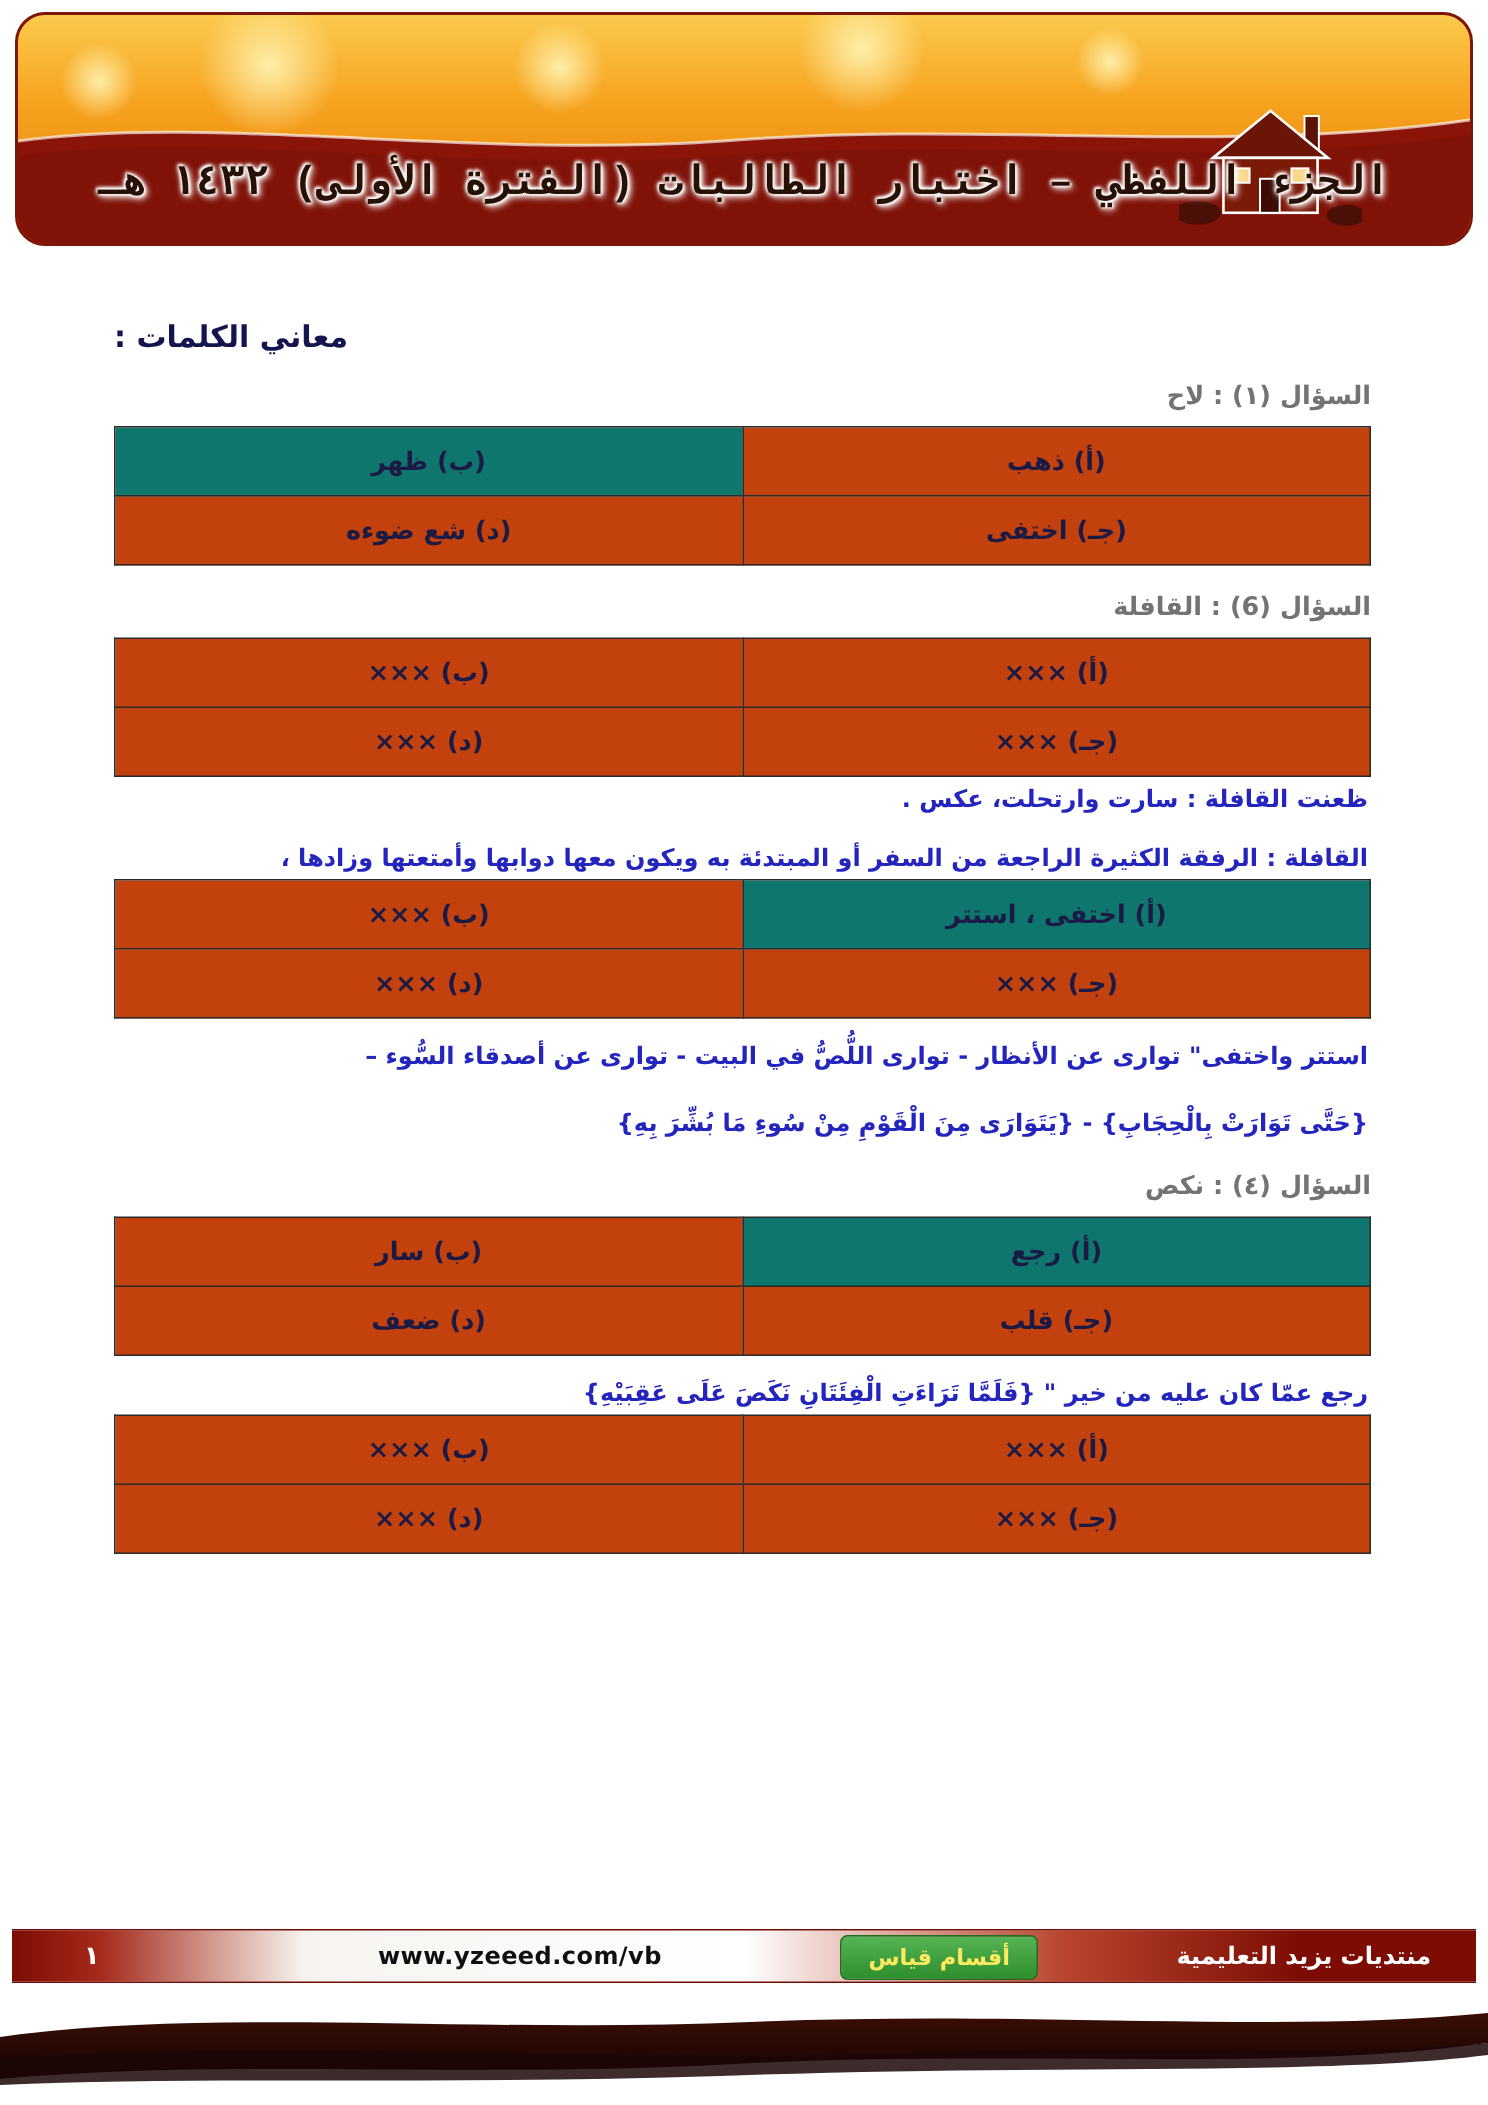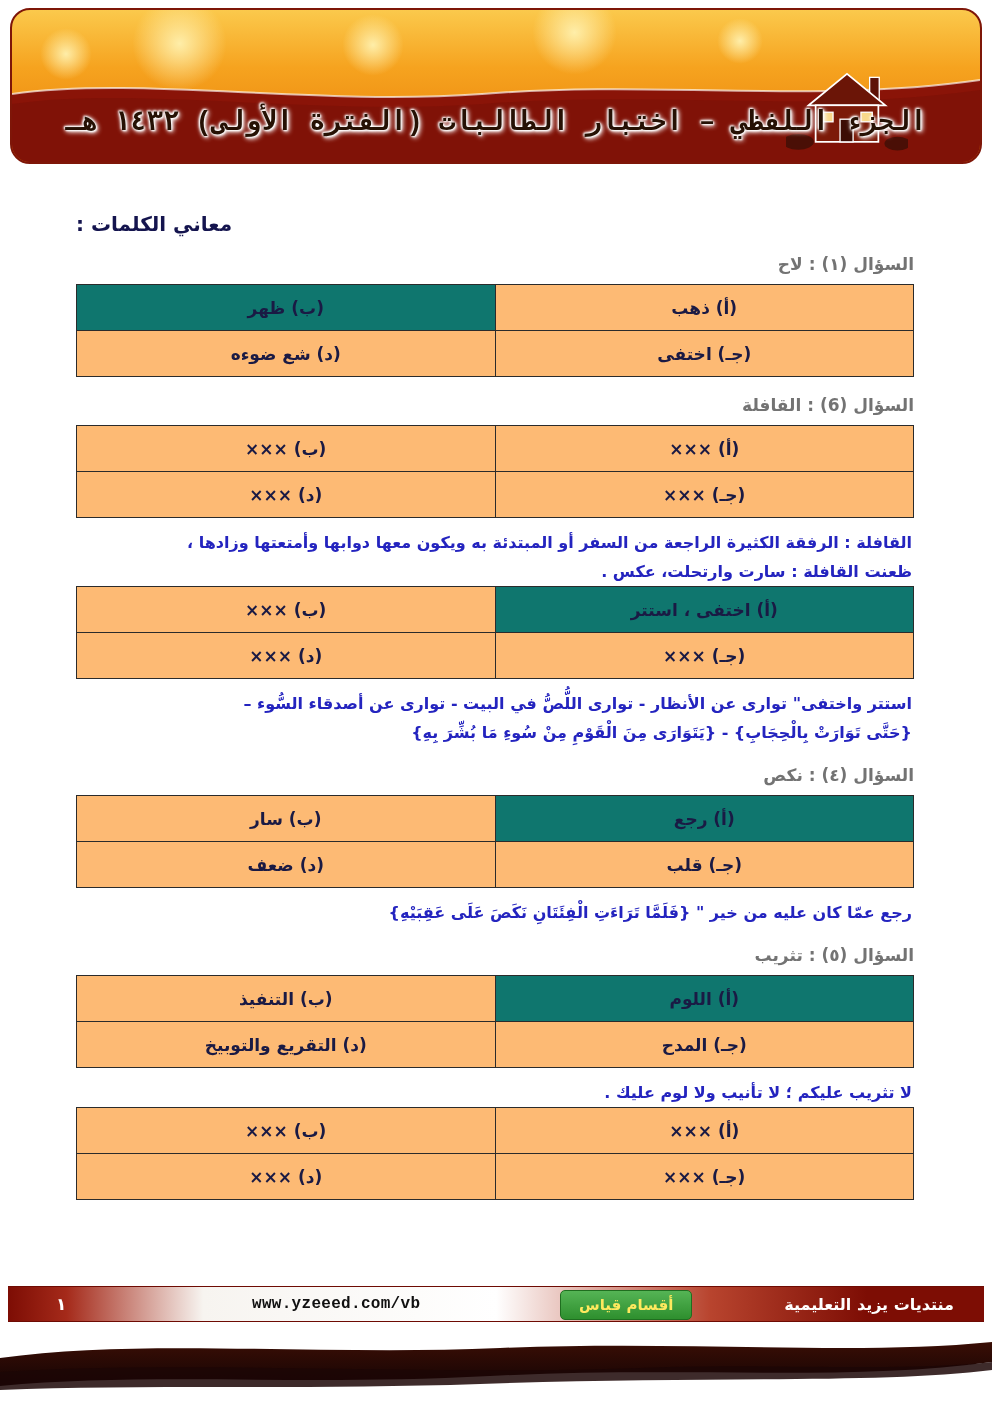--- a/index.html
+++ b/index.html
@@ -22,35 +22,35 @@
     font-size:27px;font-weight:bold;color:#261104;white-space:nowrap;
     text-shadow:0 0 3px #fff,0 0 5px #fff,1px 1px 2px #fff,-1px -1px 2px #fff,2px 2px 5px rgba(255,255,255,.95);}
   .house{position:absolute;right:72px;bottom:8px;width:122px;height:94px;z-index:2;}
 
   
   .content{position:absolute;top:196px;right:78px;width:838px;direction:rtl;}
   .section-title{font-size:20px;font-weight:bold;color:#14144e;margin:16px 0 6px;text-align:left;}
   .q-title{font-size:17px;font-weight:bold;color:#737373;margin:18px 0 10px;text-align:right;}
   table.options{width:100%;border-collapse:collapse;table-layout:fixed;}
   table.options td{width:50%;height:41px;border:1px solid #2b2b2b;text-align:center;vertical-align:middle;
-    font-size:17px;font-weight:bold;color:#1a1a44;background:#fdba74;padding:2px 10px;}
+    font-size:17px;font-weight:bold;color:#1a1a44;background:#c2410c;padding:2px 10px;}
   table.options td.pink{background:#0f766e;}
   .note{font-size:16px;font-weight:bold;color:#2424bf;margin:10px 2px 0;line-height:29px;text-align:right;}
 
   
   .footer{position:absolute;top:1286px;left:8px;width:976px;height:34px;direction:ltr;
     background:linear-gradient(90deg,#7d0d04 0%,#a52a1a 6%,#f7f4f0 20%,#ffffff 50%,#b8442e 72%,#7d0d04 88%,#7d0d04 100%);
     border-top:1px solid #6e0b03;border-bottom:1px solid #6e0b03;}
   .footer-site{position:absolute;right:30px;top:50%;transform:translateY(-50%);
     color:#ffffff;font-weight:bold;font-size:16px;direction:rtl;}
   .footer-badge{position:absolute;left:552px;top:3px;height:28px;line-height:28px;padding:0 18px;border-radius:5px;
     background:linear-gradient(180deg,#55b455 0%,#2e8f2e 100%);border:1px solid #1f6e1f;
     color:#ffe95e;font-weight:bold;font-size:15px;direction:rtl;}
   .footer-url{position:absolute;left:244px;top:50%;transform:translateY(-50%);
-    color:#101010;font-weight:bold;font-size:16px;letter-spacing:.3px;cursor:pointer;font-family:Liberation Mono, monospace;}
+    color:#101010;font-weight:bold;font-size:16px;letter-spacing:.3px;cursor:pointer;}
   .footer-page{position:absolute;left:48px;top:50%;transform:translateY(-50%);
     color:#ffffff;font-weight:bold;font-size:17px;}
 
   .bottom-wave{position:absolute;top:1332px;left:0;width:992px;height:71px;}
 </style>
 </head>
 <body>
 
 <div class="page">
 
@@ -106,74 +106,58 @@
             <tr>
           <td>(أ) ×××</td>
           <td>(ب) ×××</td>
         </tr>
         <tr>
           <td>(جـ) ×××</td>
           <td>(د) ×××</td>
         </tr>
       </tbody>
         </table>
+      <p class="note" style="margin-top:0;">ظعنت القافلة : سارت وارتحلت، عكس .</p>
       <p class="note">القافلة : الرفقة الكثيرة الراجعة من السفر أو المبتدئة به ويكون معها دوابها وأمتعتها وزادها ،</p>
-      <p class="note" style="margin-top:0;">ظعنت القافلة : سارت وارتحلت، عكس .</p>
     </div>
 
     <div>
       <table class="options">
         <tbody>
             <tr>
           <td class="pink">(أ) اختفى ، استتر</td>
           <td>(ب) ×××</td>
         </tr>
         <tr>
           <td>(جـ) ×××</td>
           <td>(د) ×××</td>
         </tr>
       </tbody>
         </table>
       <p class="note">استتر واختفى" توارى عن الأنظار - توارى اللُّصُّ في البيت - توارى عن أصدقاء السُّوء –</p>
-      <p class="note" style="margin-top:0;">{حَتَّى تَوَارَتْ بِالْحِجَابِ} - {يَتَوَارَى مِنَ الْقَوْمِ مِنْ سُوءِ مَا بُشِّرَ بِهِ}</p>
+      <p class="note" style="margin-top:16px;">{حَتَّى تَوَارَتْ بِالْحِجَابِ} - {يَتَوَارَى مِنَ الْقَوْمِ مِنْ سُوءِ مَا بُشِّرَ بِهِ}</p>
     </div>
 
     <div>
       <div class="q-title">السؤال (٤) : نكص</div>
       <table class="options">
         <tbody>
             <tr>
           <td class="pink">(أ) رجع</td>
           <td>(ب) سار</td>
         </tr>
         <tr>
           <td>(جـ) قلب</td>
           <td>(د) ضعف</td>
         </tr>
       </tbody>
         </table>
       <p class="note">رجع عمّا كان عليه من خير " {فَلَمَّا تَرَاءَتِ الْفِئَتَانِ نَكَصَ عَلَى عَقِبَيْهِ}</p>
     </div>
 
-    <div>
-      <div class="q-title">السؤال (٥) : تثريب</div>
-      <table class="options">
-        <tbody>
-            <tr>
-          <td class="pink">(أ) اللوم</td>
-          <td>(ب) التنفيذ</td>
-        </tr>
-        <tr>
-          <td>(جـ) المدح</td>
-          <td>(د) التقريع والتوبيخ</td>
-        </tr>
-      </tbody>
-        </table>
-      <p class="note">لا تثريب عليكم ؛ لا تأنيب ولا لوم عليك .</p>
-    </div>
 
     <div>
       <table class="options">
         <tbody>
             <tr>
           <td>(أ) ×××</td>
           <td>(ب) ×××</td>
         </tr>
         <tr>
           <td>(جـ) ×××</td>

